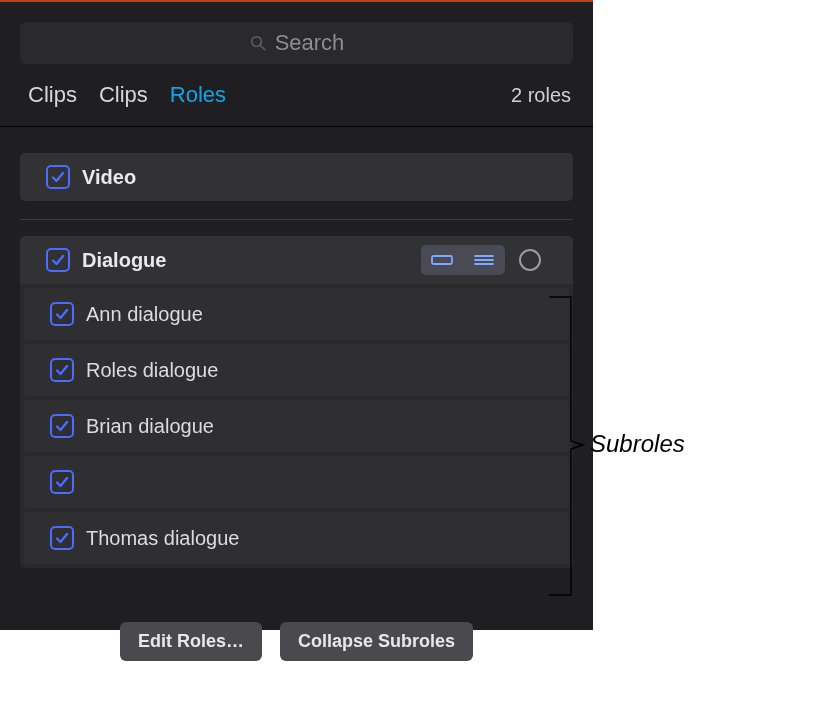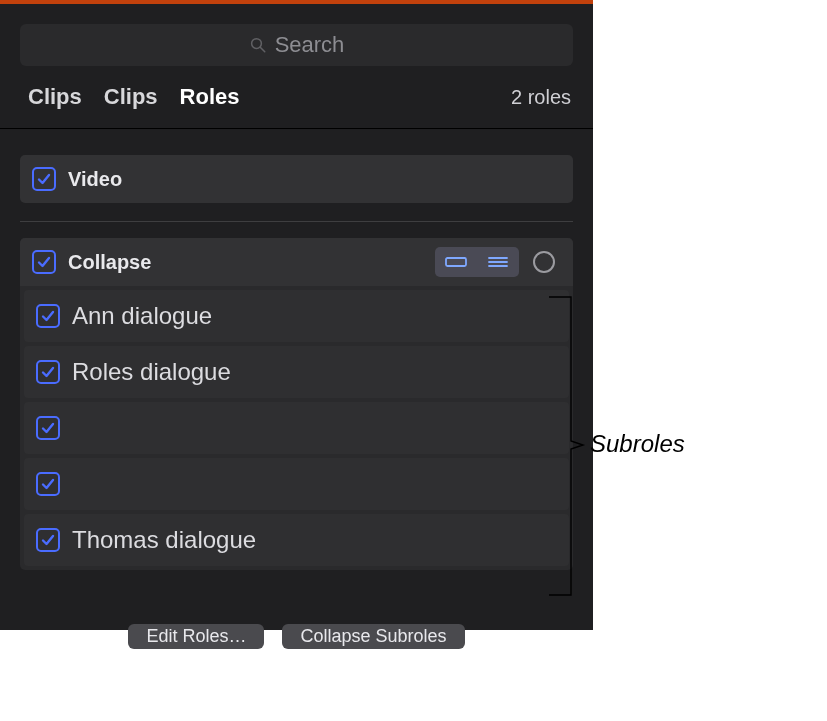--- a/index.html
+++ b/index.html
@@ -10,21 +10,21 @@
     height: 721px;
     position: relative;
   }
   .panel {
     position: absolute;
     left: 0;
     top: 0;
     width: 593px;
     height: 630px;
     background: #1f1f21;
-    border-top: 4px solid #c2410c;
+    border-top: 2px solid #c2410c;
   }
   .search-wrap {
     padding: 20px 20px 12px 20px;
   }
   .search {
     width: 100%;
     height: 42px;
     background: #2a2a2c;
     border: none;
     border-radius: 6px;
@@ -37,24 +37,24 @@
   .search-text { color: #8d8d92; font-size: 22px; }
   .tabs-row {
     display: flex;
     align-items: center;
     padding: 6px 22px 18px 28px;
     gap: 22px;
   }
   .tab {
     color: #d7d7da;
     font-size: 22px;
-    font-weight: 700;
-    cursor: pointer;
-  }
-  .tab.active { color: #ffffff; }
+    font-weight: 400;
+    cursor: pointer;
+  }
+  .tab.active { color: #0ea5e9; }
   .roles-count {
     margin-left: auto;
     color: #cfcfd4;
     font-size: 20px;
   }
   .divider {
     height: 1px;
     background: #000000;
     margin: 0;
   }
@@ -64,40 +64,40 @@
   .role-block {
     background: #2a2a2c;
     border-radius: 5px;
     margin-bottom: 18px;
     overflow: hidden;
   }
   .role-header, .subrole-row {
     display: flex;
     align-items: center;
     height: 52px;
-    padding: 0 12px;
+    padding: 0 26px;
   }
   .role-header {
     background: #323234;
     height: 48px;
   }
   .role-header .label {
     color: #e9e9ec;
     font-size: 20px;
     font-weight: 700;
     margin-left: 12px;
   }
   .subrole-row {
     background: #2f2f31;
     margin: 4px;
     border-radius: 4px;
   }
   .subrole-row .label {
     color: #dcdce0;
-    font-size: 24px;
+    font-size: 20px;
     margin-left: 12px;
     font-weight: 400;
   }
   .cb {
     width: 24px;
     height: 24px;
     border: 2px solid #4a6cff;
     border-radius: 5px;
     display: flex;
     align-items: center;
@@ -144,24 +144,25 @@
   .button-bar {
     display: flex;
     justify-content: center;
     gap: 18px;
     padding-top: 36px;
   }
   .btn {
     background: #4a4a4e;
     color: #e8e8ec;
     font-size: 18px;
-    padding: 2px 18px;
+    padding: 9px 18px;
     border-radius: 6px;
     border: none;
     cursor: pointer;
+    font-weight: bold;
   }
   
   .callout {
     position: absolute;
     left: 545px;
     top: 295px;
     width: 240px;
     height: 310px;
     pointer-events: none;
     font-style: italic;
@@ -214,21 +215,21 @@
 
     <div class="thin-sep"></div>
 
     <div class="role-block">
       <div class="role-header">
         <div class="cb">
           <svg width="16" height="16" viewBox="0 0 16 16">
             <polyline points="3,8.5 6.5,12 13,4" fill="none" stroke="#4a6cff" stroke-width="2.4" stroke-linecap="round" stroke-linejoin="round"></polyline>
           </svg>
         </div>
-        <span class="label">Collapse</span>
+        <span class="label">Dialogue</span>
 
         <div class="header-controls">
           <div class="seg">
             <div class="seg-btn selected">
               <svg width="24" height="14" viewBox="0 0 24 14">
                 <rect x="2" y="3" width="20" height="8" rx="1.5" fill="none" stroke="#7fa8ff" stroke-width="1.8"></rect>
               </svg>
             </div>
             <div class="seg-btn selected">
               <svg width="24" height="14" viewBox="0 0 24 14">
@@ -257,20 +258,21 @@
           </svg>
         </div>
         <span class="label">Roles dialogue</span>
       </div>
       <div class="subrole-row">
         <div class="cb">
           <svg width="16" height="16" viewBox="0 0 16 16">
             <polyline points="3,8.5 6.5,12 13,4" fill="none" stroke="#4a6cff" stroke-width="2.4" stroke-linecap="round" stroke-linejoin="round"></polyline>
           </svg>
         </div>
+        <span class="label">Brian dialogue</span>
       </div>
       <div class="subrole-row">
         <div class="cb">
           <svg width="16" height="16" viewBox="0 0 16 16">
             <polyline points="3,8.5 6.5,12 13,4" fill="none" stroke="#4a6cff" stroke-width="2.4" stroke-linecap="round" stroke-linejoin="round"></polyline>
           </svg>
         </div>
       </div>
       <div class="subrole-row">
         <div class="cb">

